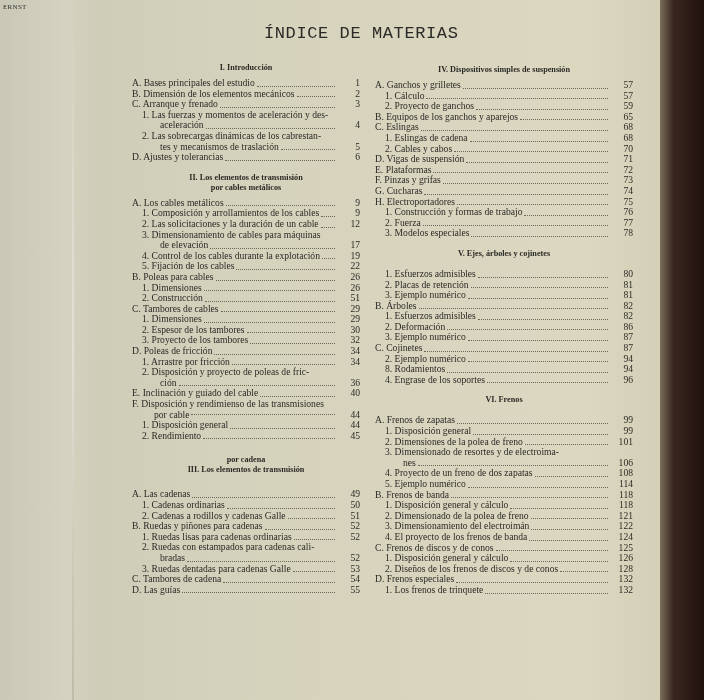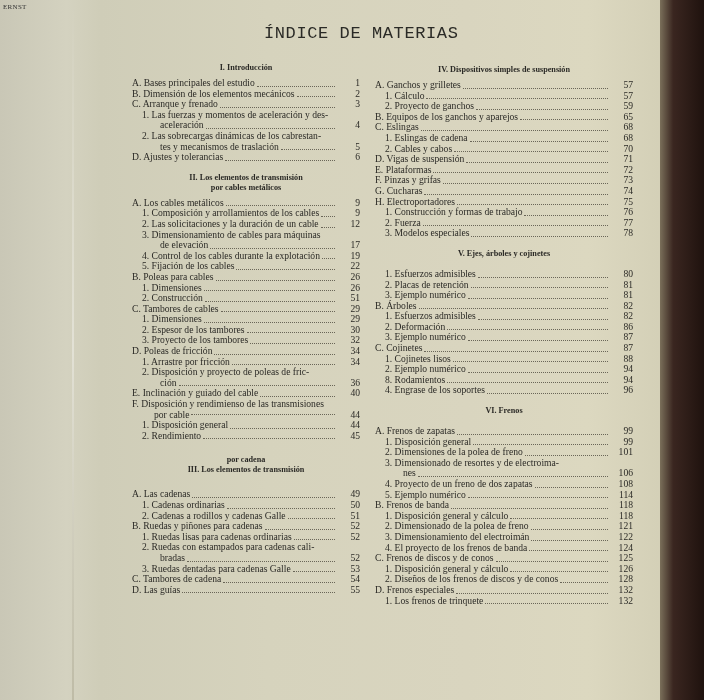--- a/index.html
+++ b/index.html
@@ -407,25 +407,20 @@
           <span class="lbl">3. Ejemplo numérico</span>
           <span class="dots"></span>
           <span class="pg">87</span>
         </div>
         <div class="row lvl0">
           <span class="lbl">C. Cojinetes</span>
           <span class="dots"></span>
           <span class="pg">87</span>
         </div>
         <div class="row lvl1">
-          <span class="lbl">1. Cojinetes lisos</span>
-          <span class="dots"></span>
-          <span class="pg">88</span>
-        </div>
-        <div class="row lvl1">
           <span class="lbl">2. Ejemplo numérico</span>
           <span class="dots"></span>
           <span class="pg">94</span>
         </div>
         <div class="row lvl1">
           <span class="lbl">8. Rodamientos</span>
           <span class="dots"></span>
           <span class="pg">94</span>
         </div>
         <div class="row lvl1">

